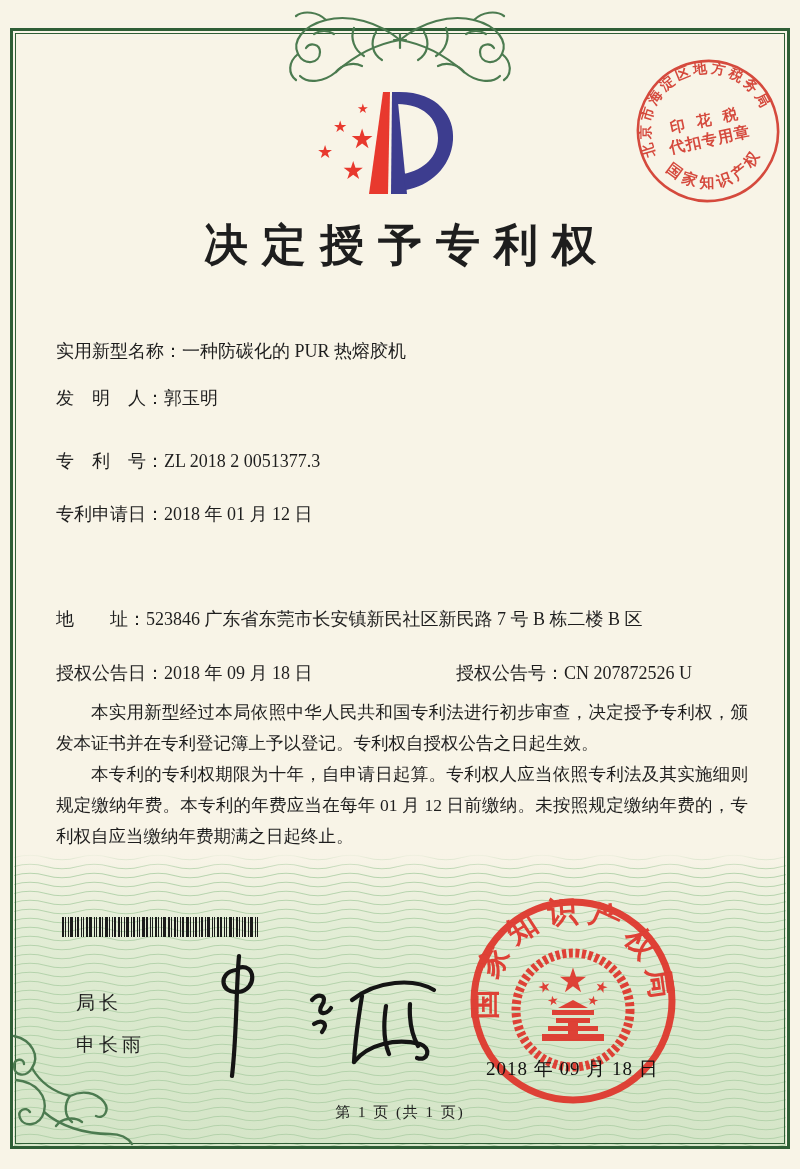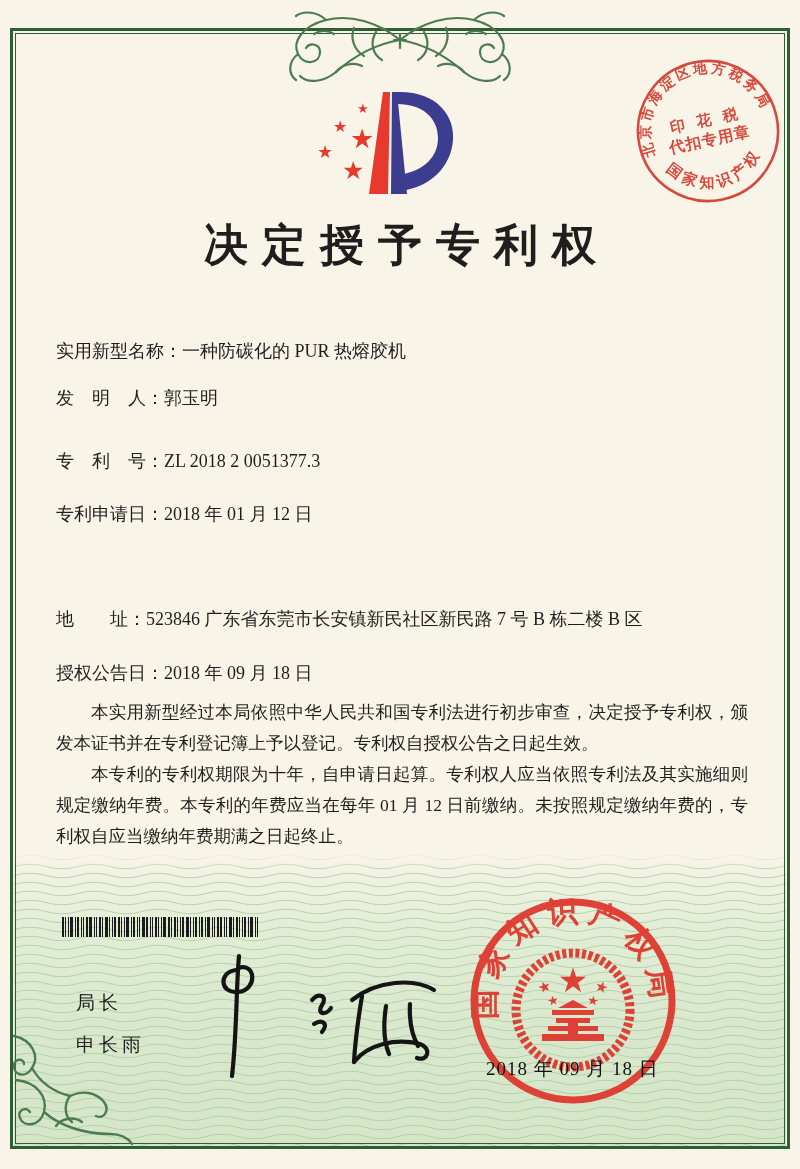--- a/index.html
+++ b/index.html
@@ -139,20 +139,23 @@
     <span class="field-label">专利申请日：</span><span>2018 年 01 月 12 日</span>
   </div>
   <div class="abs field-row row-addr z3" style="top:606px;">
     <span class="field-label">地　　址：</span><span>523846 广东省东莞市长安镇新民社区新民路 7 号 B 栋二楼 B 区</span>
   </div>
 
   <div class="abs grant-row z3" style="top:661px;">
     <span>
       <span class="field-label">授权公告日：</span><span>2018 年 09 月 18 日</span>
     </span>
+    <span class="grant-right">
+      <span class="field-label">授权公告号：</span><span>CN 207872526 U</span>
+    </span>
   </div>
 
   <div class="abs paras z3">
     <p>本实用新型经过本局依照中华人民共和国专利法进行初步审查，决定授予专利权，颁发本证书并在专利登记簿上予以登记。专利权自授权公告之日起生效。</p>
     <p>本专利的专利权期限为十年，自申请日起算。专利权人应当依照专利法及其实施细则规定缴纳年费。本专利的年费应当在每年 01 月 12 日前缴纳。未按照规定缴纳年费的，专利权自应当缴纳年费期满之日起终止。</p>
   </div>
 
   <div class="abs barcode"><span style="display:inline-block;vertical-align:top;width:2px;height:20px;background:#1b1b1b;margin-right:1px"></span><span style="display:inline-block;vertical-align:top;width:1px;height:20px;background:#1b1b1b;margin-right:2px"></span><span style="display:inline-block;vertical-align:top;width:1px;height:20px;background:#1b1b1b;margin-right:1px"></span><span style="display:inline-block;vertical-align:top;width:3px;height:20px;background:#1b1b1b;margin-right:2px"></span><span style="display:inline-block;vertical-align:top;width:1px;height:20px;background:#1b1b1b;margin-right:1px"></span><span style="display:inline-block;vertical-align:top;width:2px;height:20px;background:#1b1b1b;margin-right:2px"></span><span style="display:inline-block;vertical-align:top;width:1px;height:20px;background:#1b1b1b;margin-right:1px"></span><span style="display:inline-block;vertical-align:top;width:1px;height:20px;background:#1b1b1b;margin-right:2px"></span><span style="display:inline-block;vertical-align:top;width:2px;height:20px;background:#1b1b1b;margin-right:1px"></span><span style="display:inline-block;vertical-align:top;width:3px;height:20px;background:#1b1b1b;margin-right:2px"></span><span style="display:inline-block;vertical-align:top;width:1px;height:20px;background:#1b1b1b;margin-right:1px"></span><span style="display:inline-block;vertical-align:top;width:1px;height:20px;background:#1b1b1b;margin-right:2px"></span><span style="display:inline-block;vertical-align:top;width:2px;height:20px;background:#1b1b1b;margin-right:1px"></span><span style="display:inline-block;vertical-align:top;width:1px;height:20px;background:#1b1b1b;margin-right:2px"></span><span style="display:inline-block;vertical-align:top;width:3px;height:20px;background:#1b1b1b;margin-right:1px"></span><span style="display:inline-block;vertical-align:top;width:1px;height:20px;background:#1b1b1b;margin-right:2px"></span><span style="display:inline-block;vertical-align:top;width:1px;height:20px;background:#1b1b1b;margin-right:1px"></span><span style="display:inline-block;vertical-align:top;width:2px;height:20px;background:#1b1b1b;margin-right:2px"></span><span style="display:inline-block;vertical-align:top;width:2px;height:20px;background:#1b1b1b;margin-right:1px"></span><span style="display:inline-block;vertical-align:top;width:1px;height:20px;background:#1b1b1b;margin-right:2px"></span><span style="display:inline-block;vertical-align:top;width:1px;height:20px;background:#1b1b1b;margin-right:1px"></span><span style="display:inline-block;vertical-align:top;width:3px;height:20px;background:#1b1b1b;margin-right:2px"></span><span style="display:inline-block;vertical-align:top;width:1px;height:20px;background:#1b1b1b;margin-right:1px"></span><span style="display:inline-block;vertical-align:top;width:2px;height:20px;background:#1b1b1b;margin-right:2px"></span><span style="display:inline-block;vertical-align:top;width:1px;height:20px;background:#1b1b1b;margin-right:1px"></span><span style="display:inline-block;vertical-align:top;width:1px;height:20px;background:#1b1b1b;margin-right:2px"></span><span style="display:inline-block;vertical-align:top;width:3px;height:20px;background:#1b1b1b;margin-right:1px"></span><span style="display:inline-block;vertical-align:top;width:2px;height:20px;background:#1b1b1b;margin-right:2px"></span><span style="display:inline-block;vertical-align:top;width:1px;height:20px;background:#1b1b1b;margin-right:1px"></span><span style="display:inline-block;vertical-align:top;width:1px;height:20px;background:#1b1b1b;margin-right:2px"></span><span style="display:inline-block;vertical-align:top;width:2px;height:20px;background:#1b1b1b;margin-right:1px"></span><span style="display:inline-block;vertical-align:top;width:1px;height:20px;background:#1b1b1b;margin-right:2px"></span><span style="display:inline-block;vertical-align:top;width:1px;height:20px;background:#1b1b1b;margin-right:1px"></span><span style="display:inline-block;vertical-align:top;width:3px;height:20px;background:#1b1b1b;margin-right:2px"></span><span style="display:inline-block;vertical-align:top;width:2px;height:20px;background:#1b1b1b;margin-right:1px"></span><span style="display:inline-block;vertical-align:top;width:1px;height:20px;background:#1b1b1b;margin-right:2px"></span><span style="display:inline-block;vertical-align:top;width:2px;height:20px;background:#1b1b1b;margin-right:1px"></span><span style="display:inline-block;vertical-align:top;width:1px;height:20px;background:#1b1b1b;margin-right:2px"></span><span style="display:inline-block;vertical-align:top;width:1px;height:20px;background:#1b1b1b;margin-right:1px"></span><span style="display:inline-block;vertical-align:top;width:2px;height:20px;background:#1b1b1b;margin-right:2px"></span><span style="display:inline-block;vertical-align:top;width:3px;height:20px;background:#1b1b1b;margin-right:1px"></span><span style="display:inline-block;vertical-align:top;width:1px;height:20px;background:#1b1b1b;margin-right:2px"></span><span style="display:inline-block;vertical-align:top;width:1px;height:20px;background:#1b1b1b;margin-right:1px"></span><span style="display:inline-block;vertical-align:top;width:2px;height:20px;background:#1b1b1b;margin-right:2px"></span><span style="display:inline-block;vertical-align:top;width:1px;height:20px;background:#1b1b1b;margin-right:1px"></span><span style="display:inline-block;vertical-align:top;width:2px;height:20px;background:#1b1b1b;margin-right:2px"></span><span style="display:inline-block;vertical-align:top;width:1px;height:20px;background:#1b1b1b;margin-right:1px"></span><span style="display:inline-block;vertical-align:top;width:3px;height:20px;background:#1b1b1b;margin-right:2px"></span><span style="display:inline-block;vertical-align:top;width:1px;height:20px;background:#1b1b1b;margin-right:1px"></span><span style="display:inline-block;vertical-align:top;width:1px;height:20px;background:#1b1b1b;margin-right:2px"></span><span style="display:inline-block;vertical-align:top;width:2px;height:20px;background:#1b1b1b;margin-right:1px"></span><span style="display:inline-block;vertical-align:top;width:2px;height:20px;background:#1b1b1b;margin-right:2px"></span><span style="display:inline-block;vertical-align:top;width:1px;height:20px;background:#1b1b1b;margin-right:1px"></span><span style="display:inline-block;vertical-align:top;width:1px;height:20px;background:#1b1b1b;margin-right:2px"></span><span style="display:inline-block;vertical-align:top;width:3px;height:20px;background:#1b1b1b;margin-right:1px"></span><span style="display:inline-block;vertical-align:top;width:1px;height:20px;background:#1b1b1b;margin-right:2px"></span><span style="display:inline-block;vertical-align:top;width:2px;height:20px;background:#1b1b1b;margin-right:1px"></span><span style="display:inline-block;vertical-align:top;width:1px;height:20px;background:#1b1b1b;margin-right:2px"></span><span style="display:inline-block;vertical-align:top;width:1px;height:20px;background:#1b1b1b;margin-right:1px"></span><span style="display:inline-block;vertical-align:top;width:2px;height:20px;background:#1b1b1b;margin-right:2px"></span><span style="display:inline-block;vertical-align:top;width:1px;height:20px;background:#1b1b1b;margin-right:1px"></span><span style="display:inline-block;vertical-align:top;width:3px;height:20px;background:#1b1b1b;margin-right:2px"></span><span style="display:inline-block;vertical-align:top;width:1px;height:20px;background:#1b1b1b;margin-right:1px"></span><span style="display:inline-block;vertical-align:top;width:1px;height:20px;background:#1b1b1b;margin-right:2px"></span></div>
 
   <div class="abs signer z5" style="left:76px; top:990px;">局长</div>
@@ -193,14 +196,15 @@
         <rect x="96" y="130" width="34" height="5"></rect>
         <rect x="88" y="138" width="50" height="5"></rect>
         <rect x="82" y="146" width="62" height="7"></rect>
         <rect x="108" y="130" width="10" height="16"></rect>
       </g>
     </g>
   </svg>
 
   <div class="abs seal-date">2018 年 09 月 18 日</div>
 
+  <div class="abs footer z3">第 1 页 (共 1 页)</div>
 
 </div>
 
 </body></html>

